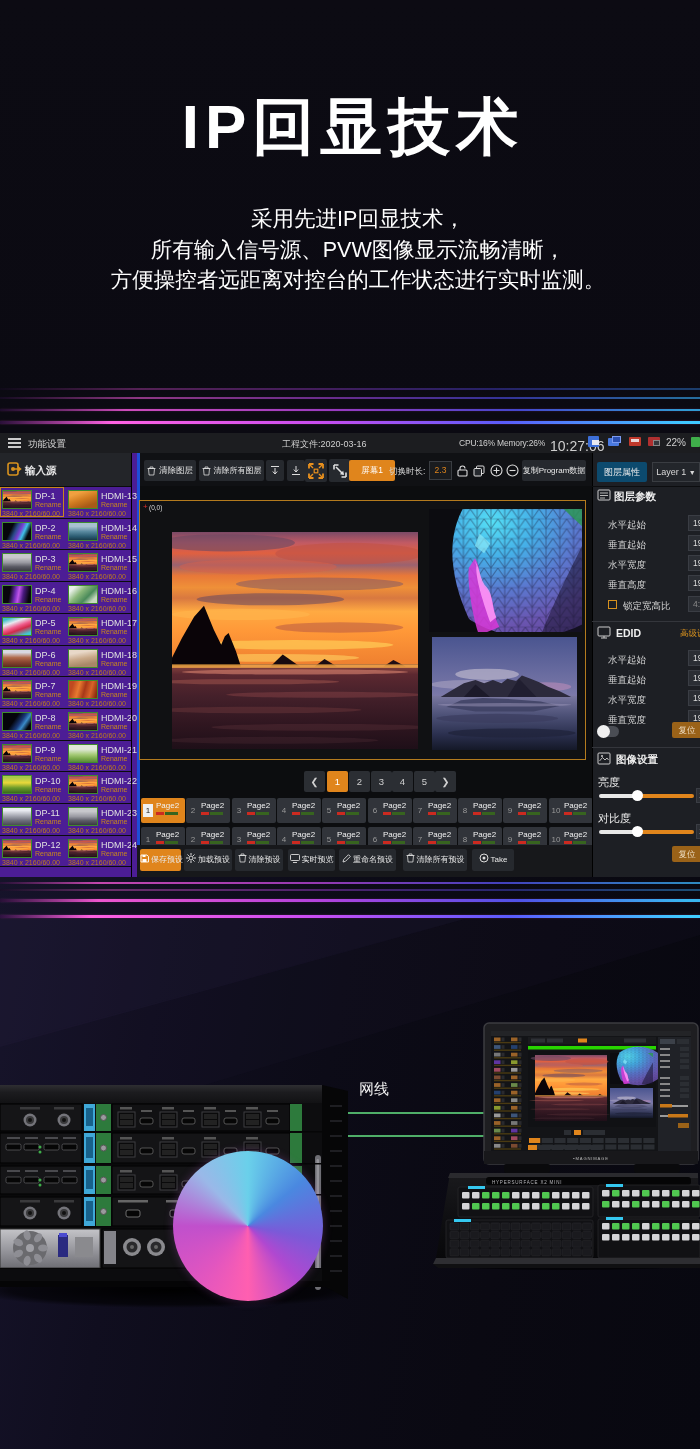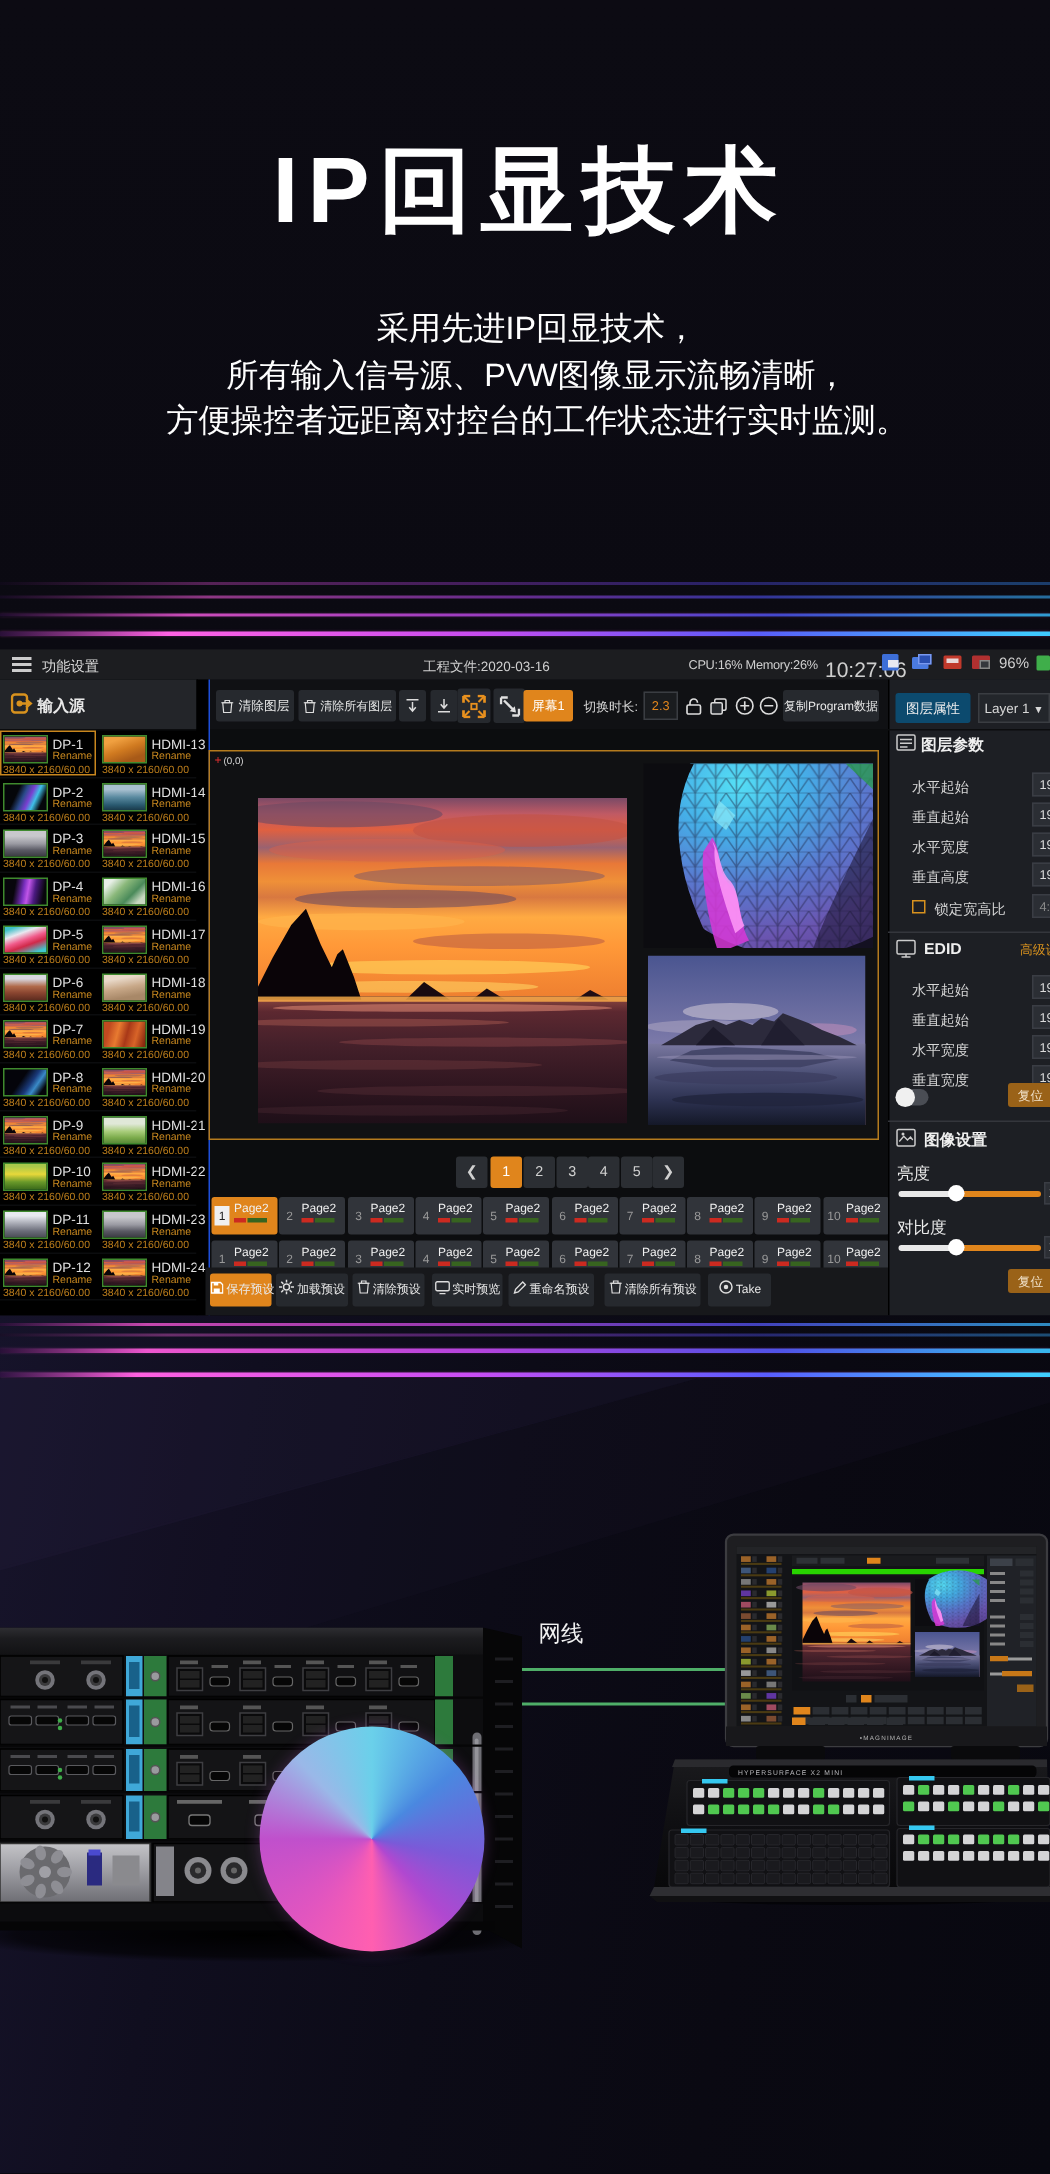--- a/index.html
+++ b/index.html
@@ -11,21 +11,21 @@
 #hero-title { position:absolute; top:85px; left:3px; width:700px; text-align:center; color:#fff; font-size:62px; font-weight:bold; letter-spacing:6px; }
 #hero-sub { position:absolute; top:204px; left:8px; width:700px; text-align:center; color:#fefefe; font-size:21.5px; line-height:30.5px; }
 
 
 .nl { position:absolute; left:0; width:700px; }
 
 
 #ui { position:absolute; top:433px; left:0; width:700px; height:444px; background:#131418; font-family:"Liberation Sans",sans-serif; }
 #statusbar { position:absolute; top:0; left:0; width:700px; height:20px; background:#1c1d20; color:#d8d8d8; font-size:10px; }
 #toolbar { position:absolute; top:20px; left:140px; width:452px; height:33px; background:#101114; }
-#leftpanel { position:absolute; top:20px; left:0; width:140px; height:424px; background:#000000; border-right:1px solid #1d4ed8; }
+#leftpanel { position:absolute; top:20px; left:0; width:140px; height:424px; background:#4c1d95; border-right:3px solid #1d4ed8; }
 #centerarea { position:absolute; top:53px; left:140px; width:452px; height:391px; background:#0c0d0f; }
 #rightpanel { position:absolute; top:20px; left:592px; width:108px; height:424px; background:#1d1f24; }
 .tbtn { position:absolute; background:#26292e; color:#e8e8e8; font-size:9px; display:flex; align-items:center; justify-content:center; border-radius:2px; white-space:nowrap; }
 .obtn { background:#e0851c !important; color:#fff !important; }
 
 
 .src { position:absolute; width:66px; height:31px; }
 .src .th { position:absolute; left:2px; top:1px; width:30px; height:19px; border:1px solid #3f8a2e; }
 .src .nm { position:absolute; left:35px; top:2px; font-size:9px; color:#e0e0e0; white-space:nowrap; }
 .src .rn { position:absolute; left:35px; top:12px; font-size:7px; color:#c8881f; white-space:nowrap; }
@@ -159,21 +159,21 @@
       <span class="abs" style="left:459px;top:5px;font-size:8.5px;color:#cfcfcf;letter-spacing:-0.2px">CPU:16% Memory:26%</span>
       <span class="abs" style="left:550px;top:5px;font-size:14px;color:#cfcfcf">10:27:06</span>
       <span class="abs" style="left:588px;top:3px;width:11px;height:11px;background:#3d6fd8;border-radius:1px"></span>
       <span class="abs" style="left:592px;top:7px;width:7px;height:5px;background:#e8e8f0"></span>
       <span class="abs" style="left:608px;top:5px;width:11px;height:8px;background:#4a7ae0;border-radius:1px"></span>
       <span class="abs" style="left:612px;top:3px;width:9px;height:7px;background:#2a4fb0;border:1px solid #7a9af0"></span>
       <span class="abs" style="left:629px;top:4px;width:12px;height:9px;background:#c0392b;border-radius:1px"></span>
       <span class="abs" style="left:631px;top:6px;width:8px;height:3px;background:#e8d8d8"></span>
       <span class="abs" style="left:648px;top:4px;width:12px;height:9px;background:#b03030;border-radius:1px"></span>
       <span class="abs" style="left:653px;top:7px;width:7px;height:6px;background:#35383d;border:1px solid #888"></span>
-      <span class="abs" style="left:666px;top:4px;font-size:10px;color:#cfcfcf">96%</span>
+      <span class="abs" style="left:666px;top:4px;font-size:10px;color:#cfcfcf">22%</span>
       <span class="abs" style="left:691px;top:4px;width:9px;height:10px;background:#3fae4a;border-radius:1px"></span>
     </div>
     <div id="toolbar">
       <div class="tbtn" style="left:4px;top:7px;width:52px;height:21px;font-size:8.5px"><svg width="9" height="10" viewBox="0 0 9 10" style="margin-right:3px">
             <path d="M1.5 2.5h6l-.6 6.5h-4.8z" fill="none" stroke="#ddd" stroke-width=".8"></path>
             <path d="M.5 2.5h8M3 2.5V1h3v1.5" fill="none" stroke="#ddd" stroke-width=".8"></path>
           </svg>清除图层</div>
       <div class="tbtn" style="left:59px;top:7px;width:65px;height:21px;font-size:8px"><svg width="9" height="10" viewBox="0 0 9 10" style="margin-right:3px">
             <path d="M1.5 2.5h6l-.6 6.5h-4.8z" fill="none" stroke="#ddd" stroke-width=".8"></path>
             <path d="M.5 2.5h8M3 2.5V1h3v1.5" fill="none" stroke="#ddd" stroke-width=".8"></path>
@@ -195,21 +195,21 @@
             <rect x="6.2" y="6.2" width="3.6" height="3.6" fill="none" stroke="#e8901e" stroke-width="1.2"></rect>
           </svg>
         </div>
       <div class="tbtn" style="left:189px;top:6px;width:21px;height:23px">
           <svg width="14" height="14" viewBox="0 0 14 14">
             <path d="M1 1h4.5M1 1v4.5M13 13H8.5M13 13V8.5" fill="none" stroke="#e0e0e0" stroke-width="1.6"></path>
             <path d="M3 3l7 7" stroke="#e0e0e0" stroke-width="1.6"></path>
             <path d="M11 11l-4.2-0.8 3.4-3.4z" fill="#e0e0e0"></path>
           </svg>
         </div>
-      <div class="tbtn obtn" style="left:209px;top:7px;width:33px;height:21px;font-size:8.5px">屏幕1</div>
+      <div class="tbtn obtn" style="left:209px;top:7px;width:46px;height:21px;font-size:8.5px">屏幕1</div>
       <span class="abs" style="left:249px;top:13px;font-size:8.5px;color:#d8d8d8">切换时长:</span>
       <div class="abs" style="left:289px;top:8px;width:23px;height:19px;background:#1a1c1f;border:1px solid #3a3d42;color:#e0851c;font-size:8.5px;line-height:17px;text-align:center">2.3</div>
       <div class="tbtn" style="left:314px;top:7px;width:16px;height:21px;background:none">
           <svg width="11" height="12" viewBox="0 0 11 12">
             <rect x="1" y="5" width="9" height="6" rx="1" fill="none" stroke="#ddd" stroke-width="1.1"></rect>
             <path d="M3 5V3.5a2.5 2.5 0 0 1 5 0" fill="none" stroke="#ddd" stroke-width="1.1"></path>
           </svg>
         </div>
       <div class="tbtn" style="left:331px;top:7px;width:16px;height:21px;background:none">
           <svg width="12" height="12" viewBox="0 0 12 12">

